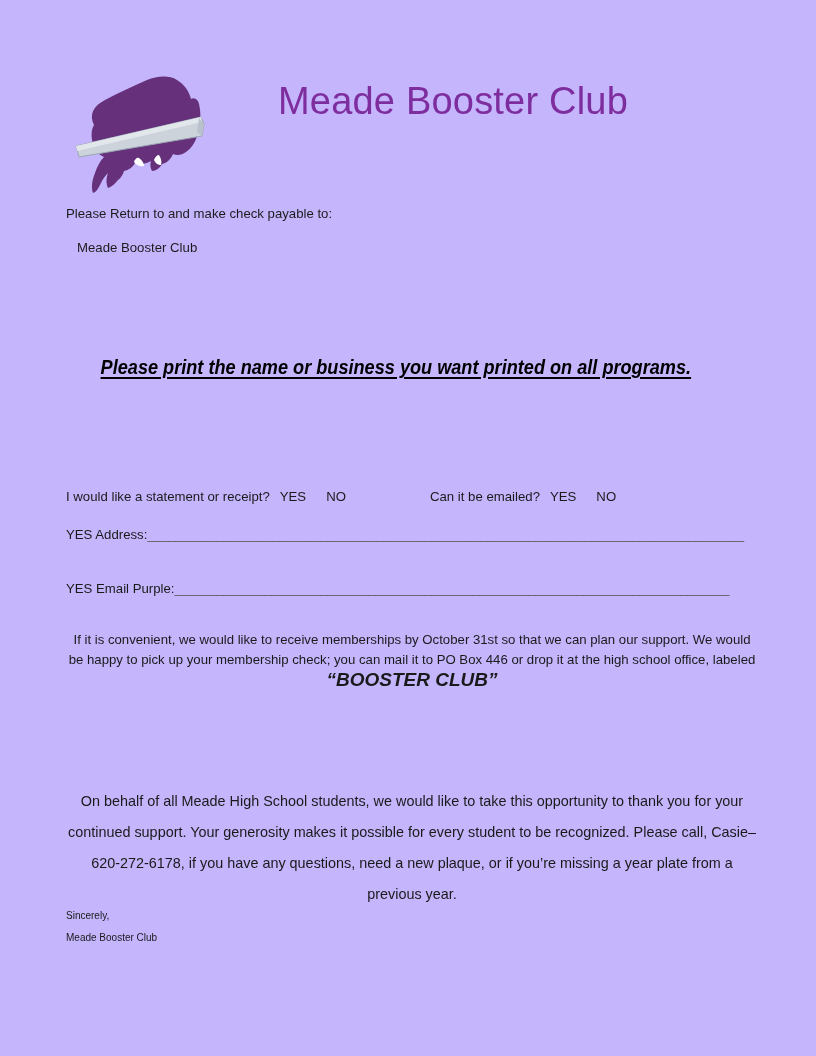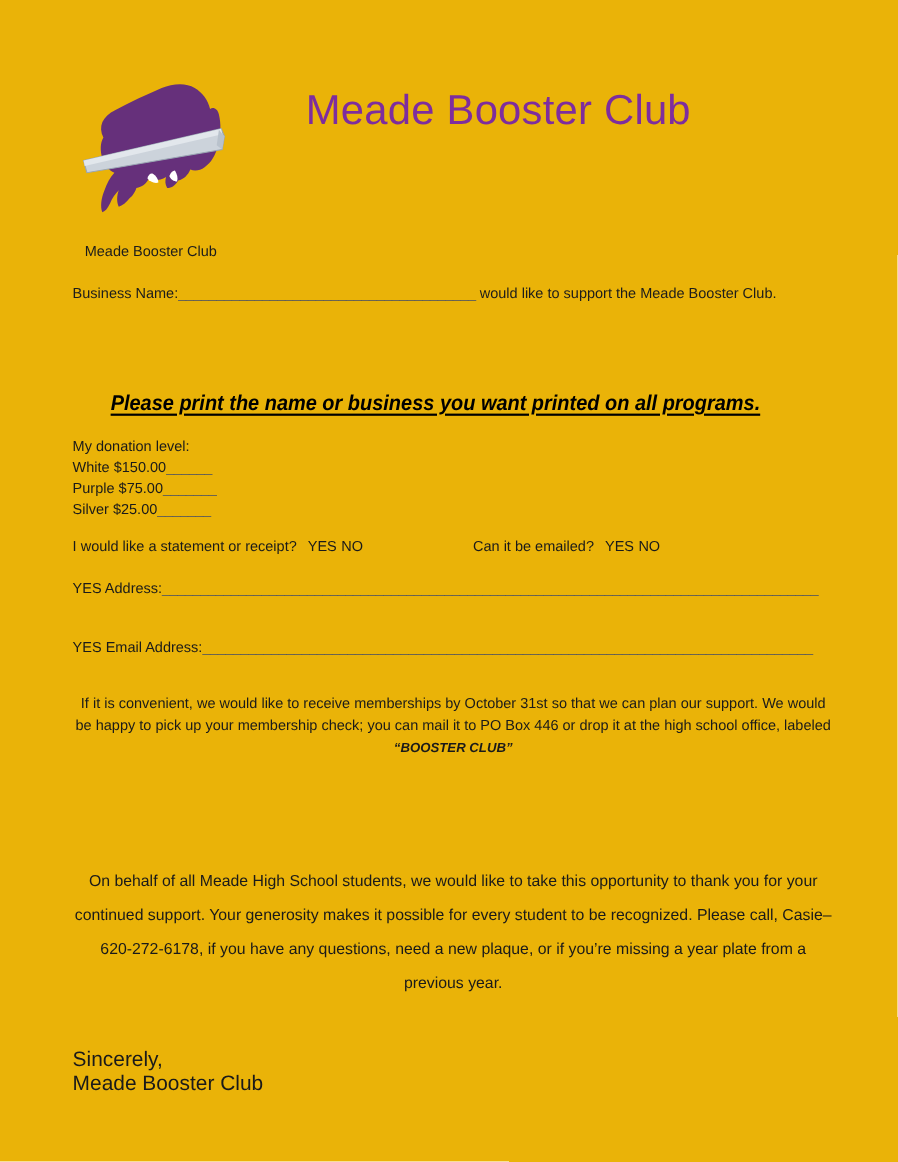--- a/index.html
+++ b/index.html
@@ -10,21 +10,21 @@
   }
   body {
     font-family: "Liberation Sans", sans-serif;
     color: #1a1a1a;
     -webkit-font-smoothing: antialiased;
   }
   .page {
     position: relative;
     width: 816px;
     height: 1056px;
-    background: #eab308;
+    background: #c4b5fd;
     overflow: hidden;
     box-sizing: border-box;
   }
 
   
   .header {
     position: absolute;
     left: 0;
     top: 62px;
     width: 816px;
@@ -116,21 +116,21 @@
     font-size: 13.2px;
     white-space: nowrap;
   }
   .receipt-q2 {
     position: absolute;
     left: 364px;
     top: 0;
     white-space: nowrap;
   }
   .yn { margin-left: 10px; }
-  .yn.no { margin-left: 4px; }
+  .yn.no { margin-left: 20px; }
 
   
   .fill-row {
     position: absolute;
     left: 66px;
     font-size: 13.2px;
     white-space: nowrap;
   }
   .fill-row.addr  { top: 527px; }
   .fill-row.email { top: 581px; }
@@ -142,42 +142,41 @@
     top: 630px;
     width: 692px;
     text-align: center;
     font-size: 13.2px;
     line-height: 20px;
   }
   .booster-quote {
     font-weight: bold;
     font-style: italic;
     font-family: "Liberation Sans Narrow", "Liberation Sans", sans-serif;
-    font-size: 12px;
+    font-size: 19px;
   }
 
   .para-thanks {
     position: absolute;
     left: 66px;
     top: 758px;
     width: 692px;
     text-align: center;
     font-size: 14.4px;
     line-height: 31px;
     margin-top: 28px;
   }
 
   
   .signature {
     position: absolute;
     left: 66px;
     top: 905px;
-    font-size: 19px;
+    font-size: 10px;
     line-height: 21.5px;
-    margin-top: 48px;
   }
 </style>
 </head>
 <body>
 
 <div class="page">
 
   <div class="header">
 
     <div class="logo-box">
@@ -213,53 +212,44 @@
         <path d="M13 84 L138 55 L141 62 L139 74 L16 95 Z" fill="#CCD3DB" stroke="#9AA6B3" stroke-width="1"></path>
         <path d="M13 84 L138 55 L139 60 L14 89 Z" fill="#E2E7EC"></path>
         <path d="M136 56 L141 62 L139 74 L134 70 Z" fill="#B9C2CC"></path>
       </svg>
     </div>
 
     <div class="club-title">Meade Booster Club</div>
   </div>
 
   <div class="body-text">
+    <div class="line">Please Return to and make check payable to:</div>
 
     <div class="spacer-sm"></div>
 
     <div class="addr-block">
       <div class="line">Meade Booster Club</div>
     </div>
 
     <div class="spacer-md"></div>
 
-    <div class="line"><span>Business Name:</span><span class="blank-line">_______________________________________</span> <span>would like to support the Meade Booster Club.</span></div>
   </div>
 
   <div class="print-heading">Please print the name or business you want printed on all programs.</div>
 
-  <div class="donation">
-    <div class="line">My donation level:</div>
-
-    <div class="line"><span>White</span> <span>$150.00</span><span class="blank-line">______</span></div>
-
-    <div class="line"><span>Purple</span> <span>$75.00</span><span class="blank-line">_______</span></div>
-
-    <div class="line"><span>Silver</span> <span>$25.00</span><span class="blank-line">_______</span></div>
-  </div>
 
   <div class="receipt-row">
     <span>I would like a statement or receipt?</span><span class="yn">YES</span><span class="yn no">NO</span>
 
     <span class="receipt-q2"><span>Can it be emailed?</span><span class="yn">YES</span><span class="yn no">NO</span></span>
   </div>
 
   <div class="fill-row addr"><span>YES Address:</span><span class="blank-line">______________________________________________________________________________________</span></div>
 
-  <div class="fill-row email"><span>YES Email Address:</span><span class="blank-line">________________________________________________________________________________</span></div>
+  <div class="fill-row email"><span>YES Email Purple:</span><span class="blank-line">________________________________________________________________________________</span></div>
 
   <div class="para-convenient"><span>If it is convenient, we would like to receive memberships by October 31st so that we can plan our support. We would be happy to pick up your membership check; you can mail it to PO Box 446 or drop it at the high school office, labeled </span><span class="booster-quote">“BOOSTER CLUB”</span></div>
 
   <div class="para-thanks">On behalf of all Meade High School students, we would like to take this opportunity to thank you for your continued support. Your generosity makes it possible for every student to be recognized. Please call, Casie– 620-272-6178, if you have any questions, need a new plaque, or if you’re missing a year plate from a previous year.</div>
 
   <div class="signature">
     <div class="line">Sincerely,</div>
     <div class="line">Meade Booster Club</div>
   </div>
 

